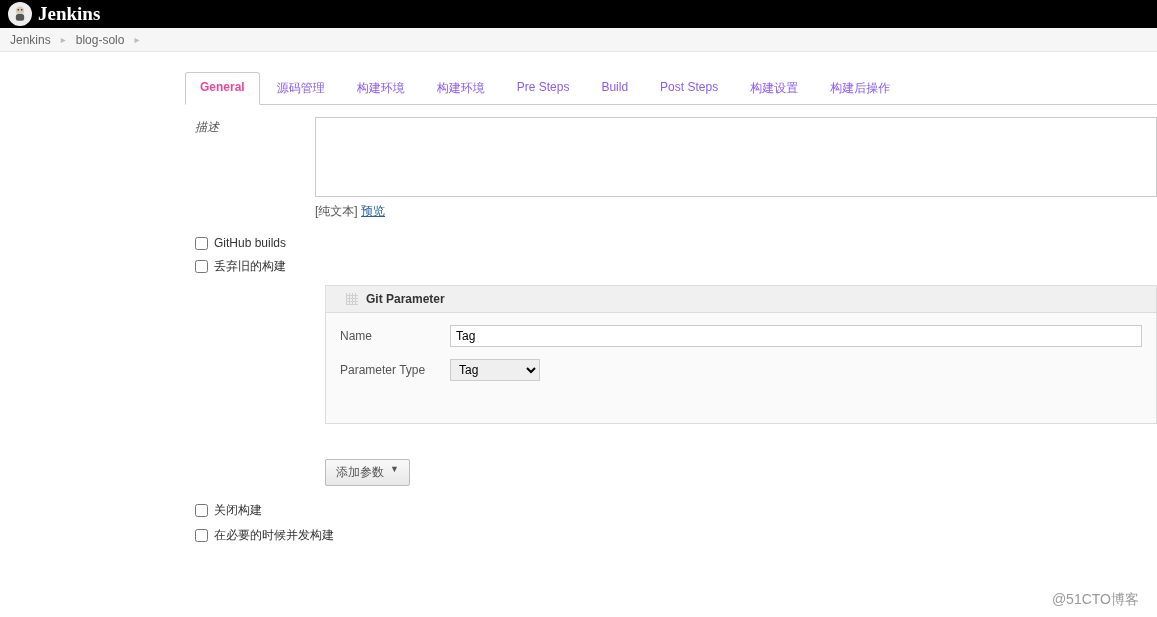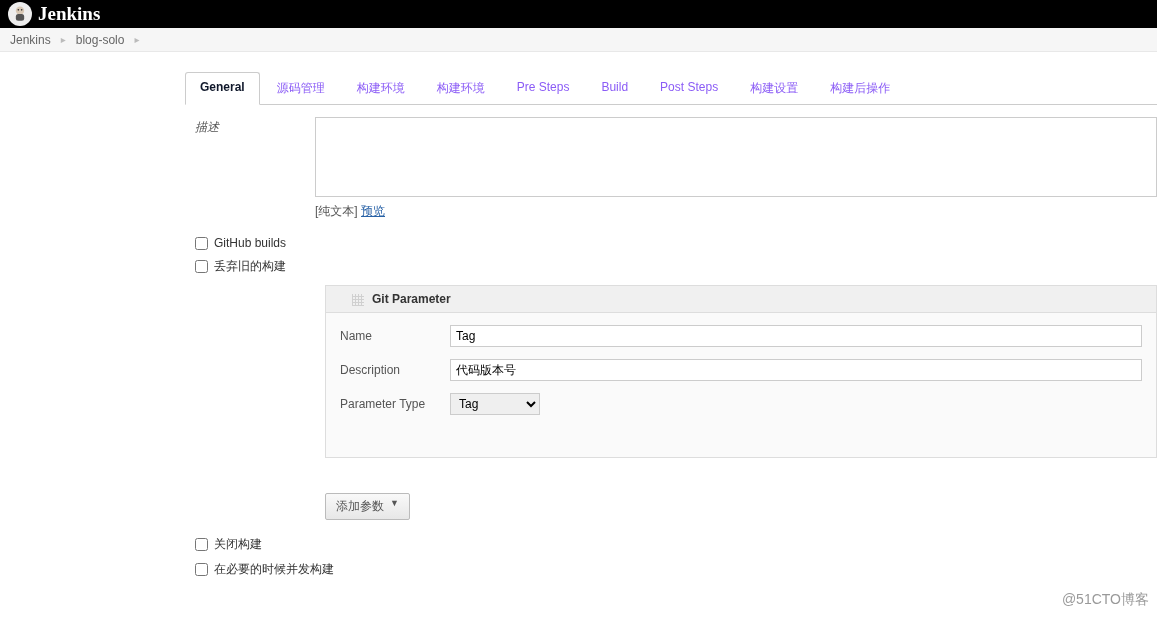--- a/index.html
+++ b/index.html
@@ -7,43 +7,43 @@
     .topbar { background: #000; height: 28px; display: flex; align-items: center; padding-left: 8px; }
     .topbar-logo { width: 24px; height: 24px; border-radius: 50%; background: #eee; margin-right: 6px; display: flex; align-items: center; justify-content: center; overflow:hidden;}
     .topbar-logo svg { width: 20px; height: 20px; }
     .topbar-title { color: #fff; font-weight: bold; font-size: 19px; font-family: Georgia, serif; }
     .breadcrumb { background: #f6f6f6; border-bottom: 1px solid #e8e8e8; height: 24px; display: flex; align-items: center; padding-left: 10px; font-size: 12px; color: #666; }
     .breadcrumb a { color: #666; text-decoration: none; }
     .breadcrumb-sep { color: #bbb; margin: 0 10px; font-size: 10px; }
     .content { padding-left: 185px; padding-top: 20px; }
     .tabbar { display: flex; border-bottom: 1px solid #ccc; }
     .tab { padding: 7px 14px; color: #8b5cf6; cursor: pointer; font-size: 12px; border: 1px solid transparent; border-bottom: none; margin-right: 2px; }
-    .tab.active { color: #0f172a; font-weight: bold; border: 1px solid #ccc; border-bottom: 1px solid #fff; margin-bottom: -1px; background: #fff; border-radius: 3px 3px 0 0; }
+    .tab.active { color: #ec4899; font-weight: bold; border: 1px solid #ccc; border-bottom: 1px solid #fff; margin-bottom: -1px; background: #fff; border-radius: 3px 3px 0 0; }
     .form-area { padding: 12px 0 0 10px; }
     .row { display: flex; margin-bottom: 6px; }
     .label-col { width: 120px; color: #555; padding-top: 2px; font-size: 12px; font-style: italic; }
     .field-col { flex: 1; }
     textarea.desc { width: 100%; height: 80px; border: 1px solid #ccc; resize: none; padding: 3px; font-family: inherit; }
     .hint { font-size: 12px; color: #555; margin-top: 3px; }
     .hint a { color: #2861a6; text-decoration: underline; }
     .check-list { margin-top: 12px; }
     .check-item { display: flex; align-items: center; padding: 4px 0; font-size: 12px; color: #333; }
     .check-item input { margin-right: 6px; }
     .param-panel { margin-left: 130px; margin-top: 6px; border: 1px solid #ddd; background: #fafafa; padding: 0; }
-    .param-header { background: #f0f0f0; border-bottom: 1px solid #ddd; padding: 6px 26px; font-weight: bold; font-size: 12px; display: flex; align-items: flex-end; }
+    .param-header { background: #f0f0f0; border-bottom: 1px solid #ddd; padding: 6px 20px; font-weight: bold; font-size: 12px; display: flex; align-items: center; }
     .drag-handle { width: 12px; height: 12px; margin-right: 8px; background: repeating-linear-gradient(90deg,#bbb,#bbb 1px,transparent 1px,transparent 3px), repeating-linear-gradient(0deg,#bbb,#bbb 1px,transparent 1px,transparent 3px); opacity:.6;}
     .param-body { padding: 12px 14px 30px 14px; }
     .param-row { display: flex; align-items: center; margin-bottom: 12px; }
     .param-label { width: 110px; font-size: 12px; color: #555; }
     .param-row input[type=text] { flex: 1; border: 1px solid #ccc; padding: 3px 5px; font-size: 12px; height: 22px; }
     .param-row select { width: 90px; border: 1px solid #ccc; padding: 2px 4px; font-size: 12px; height: 22px; background:#efefef; }
     .add-btn-wrap { margin-left: 130px; margin-top: 35px; margin-bottom: 10px; }
     .add-btn { display: inline-flex; align-items: flex-start; border: 1px solid #bbb; background: linear-gradient(#f9f9f9,#e7e7e7); padding: 4px 10px; font-size: 12px; color: #555; cursor: pointer; border-radius: 2px; }
     .add-btn .caret { margin-left: 6px; font-size: 9px; }
-    .watermark { position: fixed; right: 8px; bottom: 8px; color: #888; font-size: 14px; opacity:.85; }
+    .watermark { position: fixed; right: 18px; bottom: 8px; color: #888; font-size: 14px; opacity:.85; }
   </style>
 </head>
 <body>
 
 <div class="topbar">
   <div class="topbar-logo">
     <svg viewBox="0 0 24 24">
         <circle cx="12" cy="8" r="5" fill="#d9c9b6"></circle>
         <rect x="7" y="12" width="10" height="8" rx="3" fill="#555"></rect>
         <circle cx="10" cy="7" r="1" fill="#333"></circle>
@@ -102,24 +102,20 @@
       <div class="param-header">
         <span class="drag-handle"></span>
         <span>Git Parameter</span>
       </div>
       <div class="param-body">
         <div class="param-row">
           <div class="param-label">Name</div>
           <input type="text" value="Tag" style="">
         </div>
         <div class="param-row">
-          <div class="param-label">Description</div>
-          <input type="text" value="代码版本号" style="">
-        </div>
-        <div class="param-row">
           <div class="param-label">Parameter Type</div>
           <select>
             <option>Tag</option>
           </select>
         </div>
       </div>
     </div>
 
     <div class="add-btn-wrap">
       <div class="add-btn">

